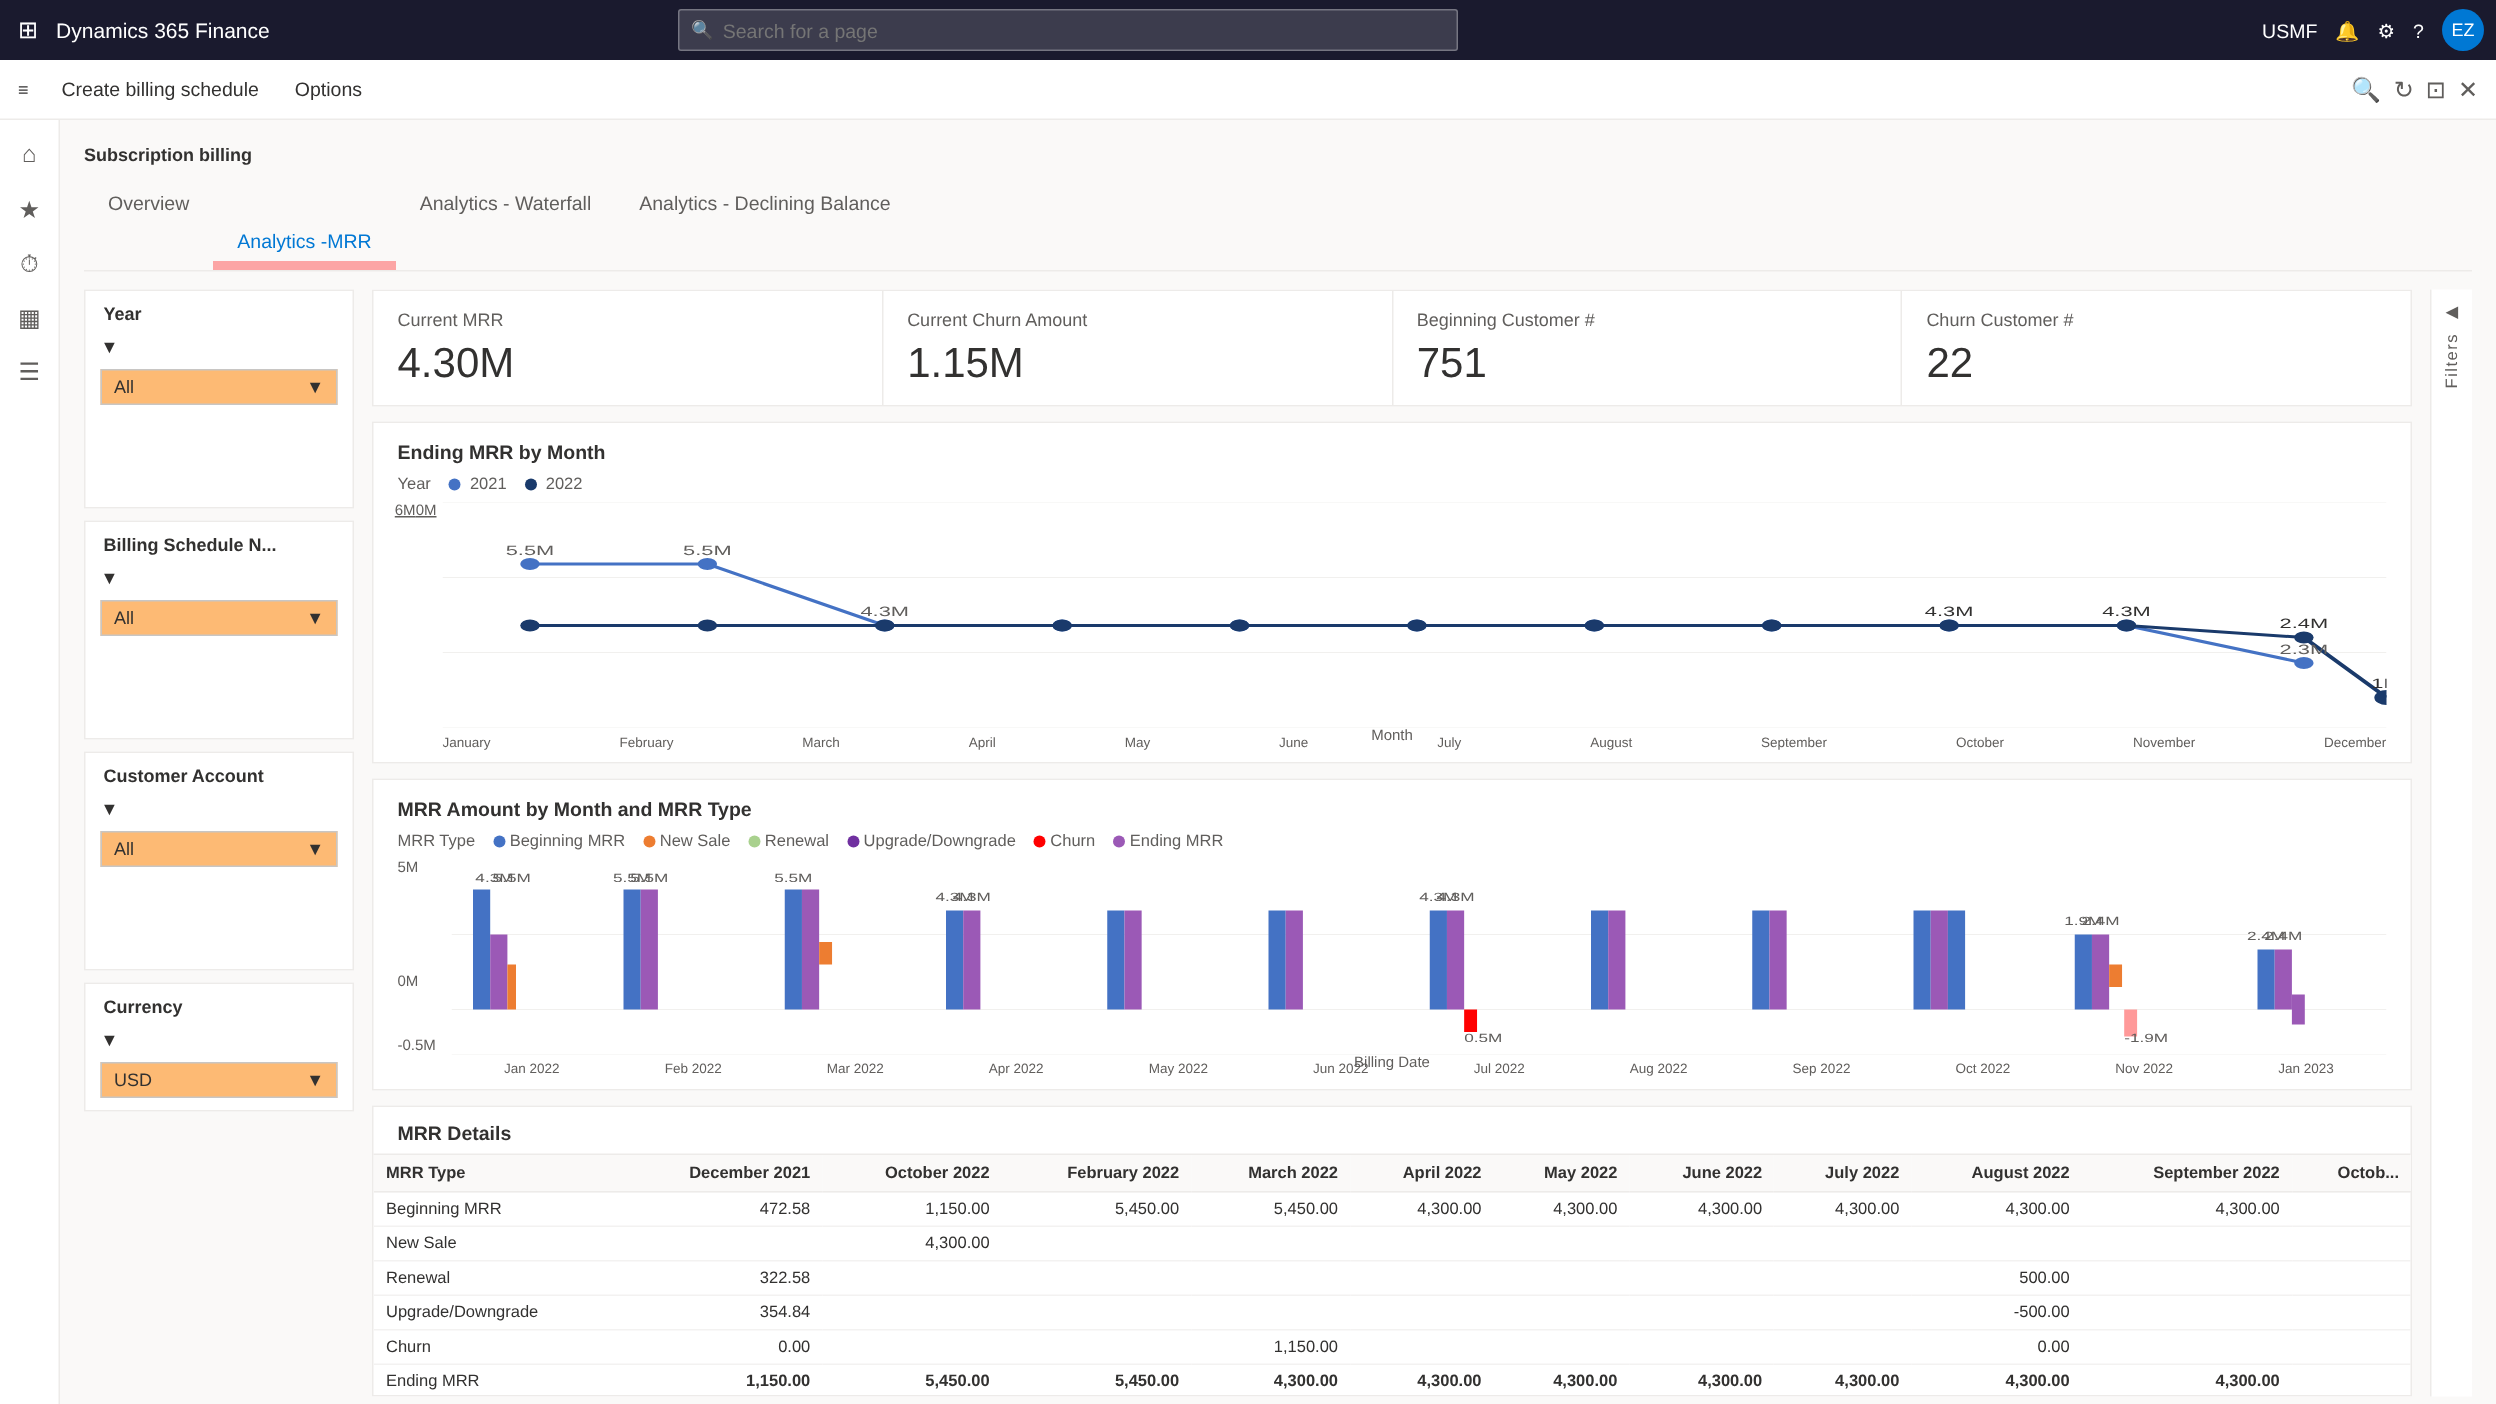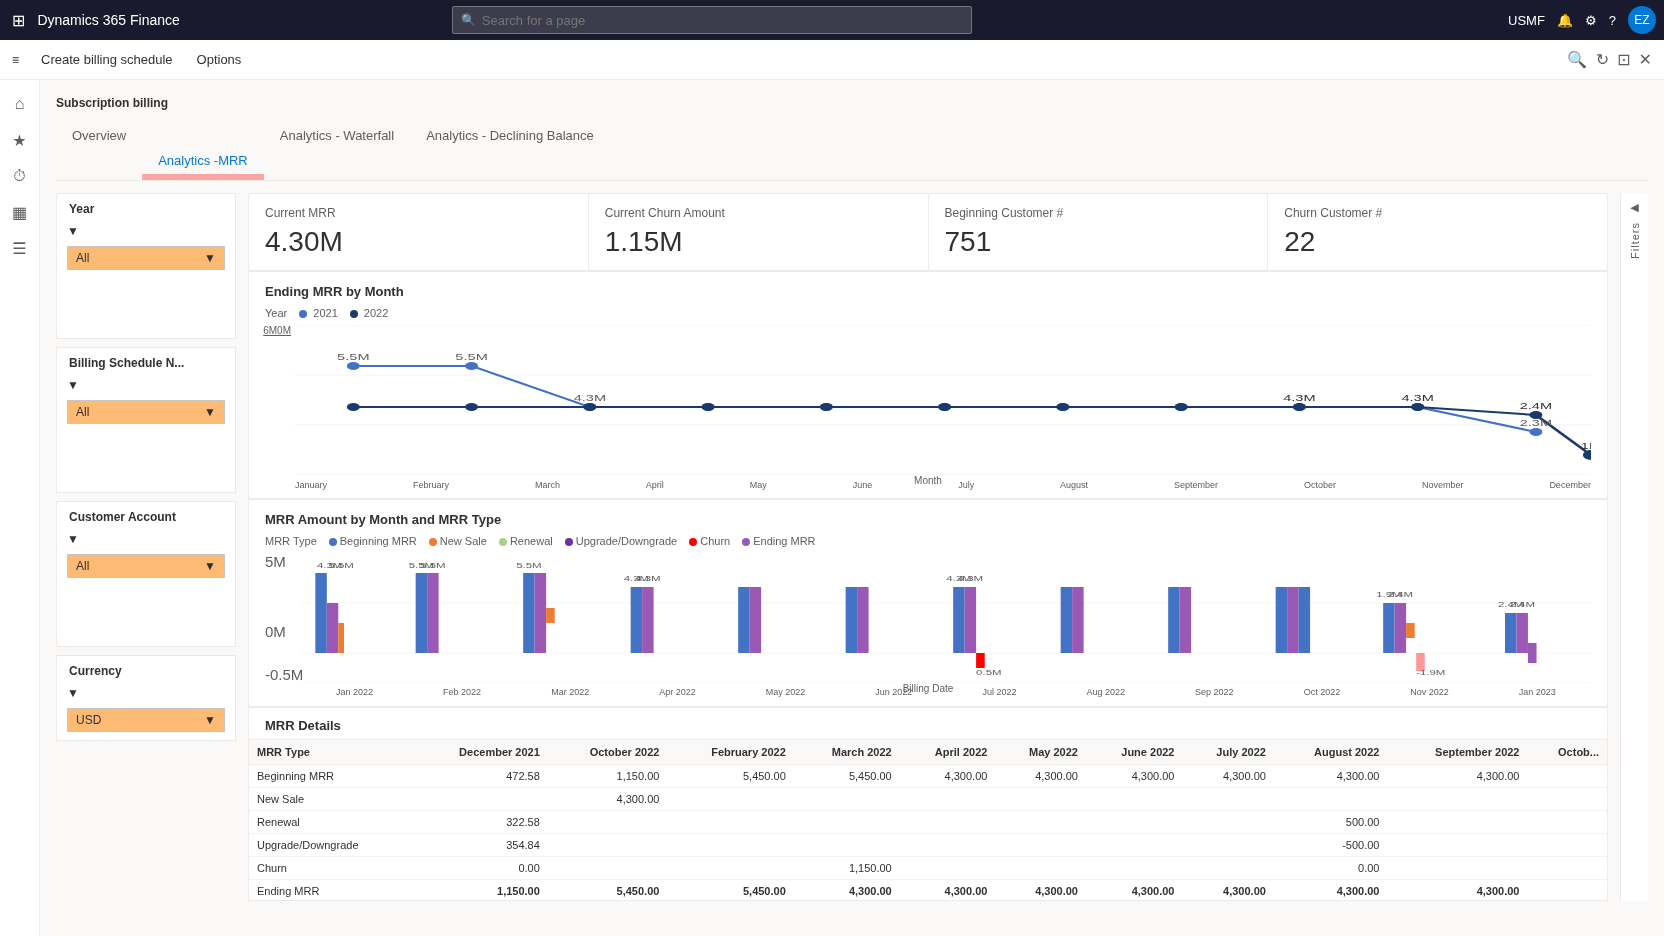--- a/index.html
+++ b/index.html
@@ -77,21 +77,21 @@
       padding: 4px 10px 8px; font-size: 12px; color: #323130; cursor: pointer;
     }
     .filter-dropdown {
       display: flex; align-items: center; justify-content: space-between;
       border: 1px solid #c8c6c4; margin: 0 10px 8px; padding: 4px 8px;
       background: #fdba74; cursor: pointer; font-size: 12px;
     }
     .filter-spacer { height: 60px; }
 
     
-    .right-main { flex: 1; display: flex; flex-direction: column; overflow: hidden; }
+    .right-main { flex: 1; display: flex; flex-direction: column; gap: 10px; overflow: hidden; }
 
     
     .kpi-row { display: flex; gap: 0; border: 1px solid #edebe9; background: #fff; }
     .kpi-card {
       flex: 1; padding: 12px 16px; border-right: 1px solid #edebe9;
     }
     .kpi-card:last-child { border-right: none; }
     .kpi-label { font-size: 12px; color: #605e5c; font-weight: 500; margin-bottom: 6px; }
     .kpi-value { font-size: 28px; font-weight: 300; color: #323130; }
 
@@ -337,21 +337,21 @@
             <div class="chart-legend">
               <span>MRR Type</span>
               <span><span class="legend-dot" style="background:#4472c4;"></span>Beginning MRR</span>
               <span><span class="legend-dot" style="background:#ed7d31;"></span>New Sale</span>
               <span><span class="legend-dot" style="background:#a9d18e;"></span>Renewal</span>
               <span><span class="legend-dot" style="background:#7030a0;"></span>Upgrade/Downgrade</span>
               <span><span class="legend-dot" style="background:#ff0000;"></span>Churn</span>
               <span><span class="legend-dot" style="background:#9b59b6;"></span>Ending MRR</span>
             </div>
             <div style="display:flex;height:130px;">
-              <div style="display:flex;flex-direction:column;justify-content:space-between;font-size:15px;color:#605e5c;padding-right:4px;width:36px;">
+              <div style="display:flex;flex-direction:column;justify-content:space-between;font-size:10px;color:#605e5c;padding-right:4px;width:36px;">
                 <span>5M</span>
                 <span></span>
                 <span>0M</span>
                 <span>-0.5M</span>
               </div>
               <div style="flex:1;position:relative;">
                 <svg width="100%" height="100%" viewBox="0 0 900 130" preserveAspectRatio="none">
                   <line x1="0" y1="100" x2="900" y2="100" stroke="#edebe9" stroke-width="0.5"></line>
                   <line x1="0" y1="50" x2="900" y2="50" stroke="#edebe9" stroke-width="0.5"></line>
                   <line x1="0" y1="130" x2="900" y2="130" stroke="#edebe9" stroke-width="0.5"></line>

